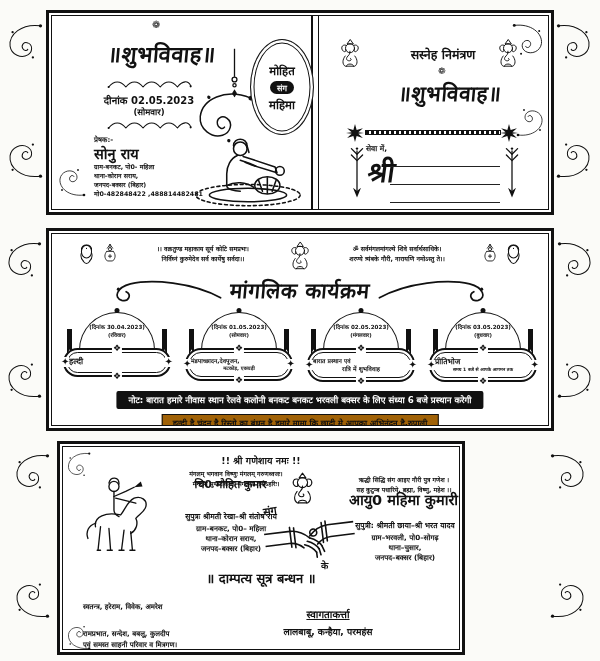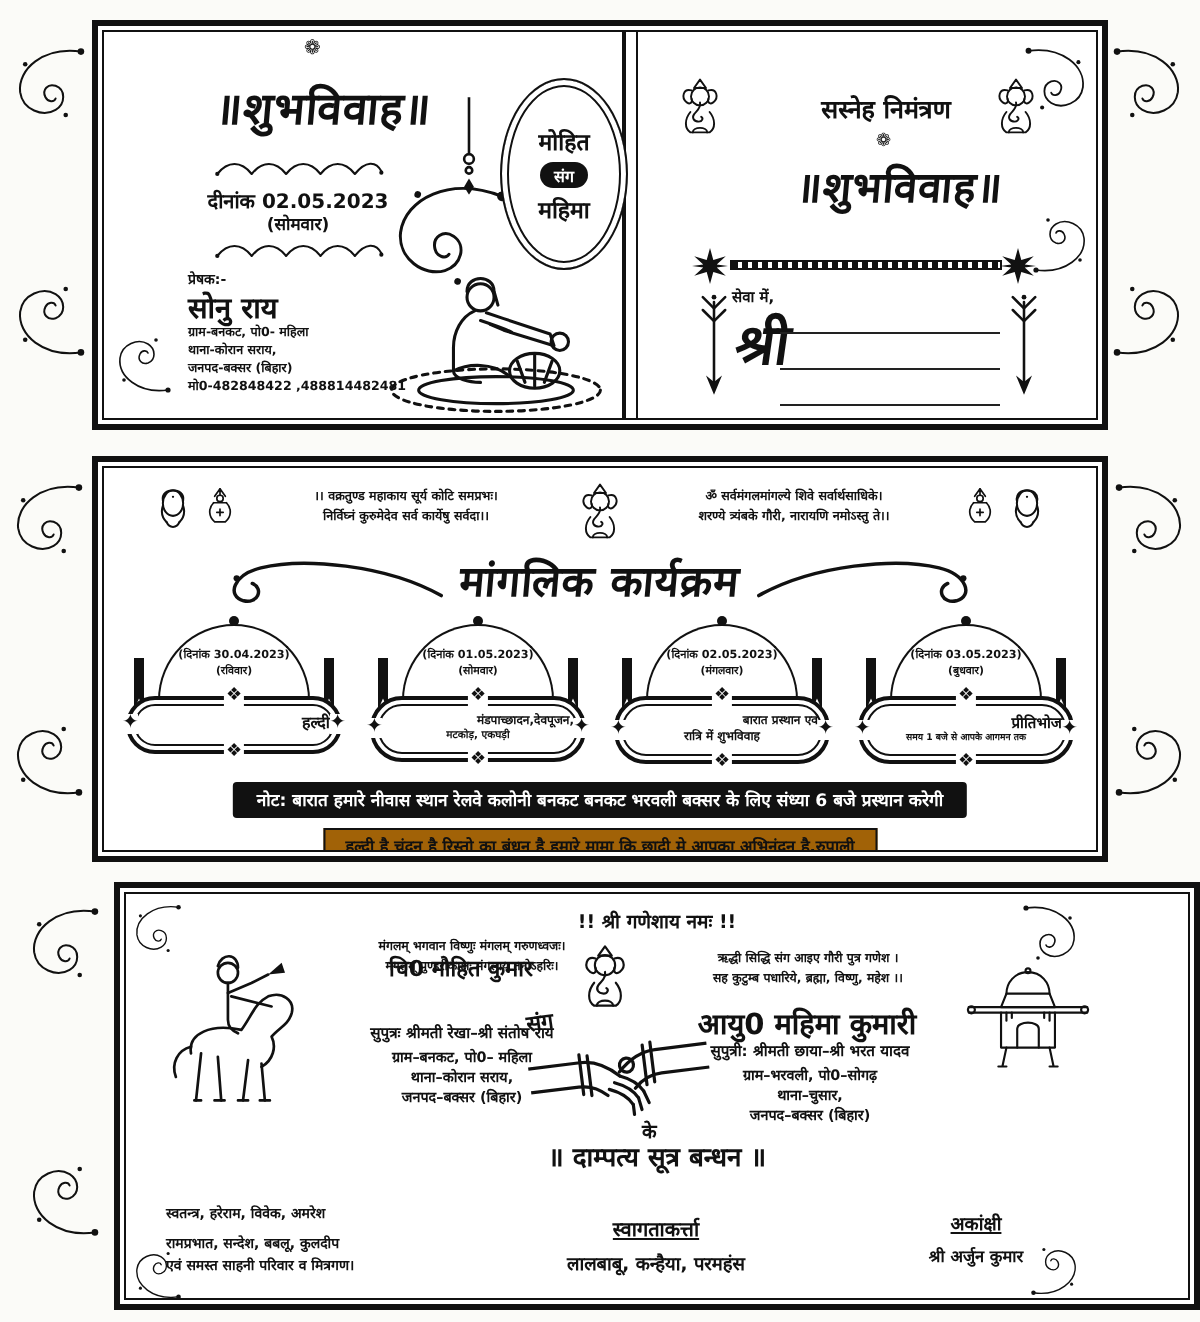--- a/index.html
+++ b/index.html
@@ -28,21 +28,21 @@
   .ribbon.l{left:-13px;} .ribbon.r{right:-13px;}
   .evdate{font-size:5.6px;font-weight:bold;text-align:center;}
   .evday{font-size:5.4px;font-weight:bold;text-align:center;}
   .evbox{width:108px;margin:-6px auto 0;background:#fff;border:2px solid #111;border-radius:16px;
         outline:1px solid #111;outline-offset:-5px;position:relative;padding:7px 4px;min-height:20px;box-sizing:border-box;}
   .fleur{position:absolute;line-height:1;}
   .fleur.t{top:-6px;left:50%;transform:translateX(-50%);font-size:9px;background:#fff;padding:0 1px;}
   .fleur.bm{bottom:-6px;left:50%;transform:translateX(-50%);font-size:9px;background:#fff;padding:0 1px;}
   .fleur.lf{left:-4px;top:50%;transform:translateY(-50%);font-size:10px;background:#fff;}
   .fleur.rf{right:-4px;top:50%;transform:translateY(-50%);font-size:10px;background:#fff;}
-  .evname{font-size:7px;font-weight:bold;text-align:right;line-height:1.35;}
+  .evname{font-size:7px;font-weight:bold;text-align:left;line-height:1.35;}
   .evdetail{font-size:5.2px;font-weight:bold;text-align:center;line-height:1.3;}
   .notebar{background:#111;color:#fff;font-size:8.6px;font-weight:bold;white-space:nowrap;
         padding:3px 12px;border-radius:2px;}
   .quotebox{border:1.5px solid #111;font-size:8.2px;font-weight:bold;white-space:nowrap;
         padding:2px 10px;background:#a16207;}
   .ul{text-decoration:underline;}
   .bar-stripes{height:5px;background:repeating-linear-gradient(90deg,#111 0 3px,#fff 3px 5px);border:1px solid #111;}
 </style>
 </head>
 <body>
@@ -365,21 +365,21 @@
             <div class="evdetail" style="font-size:4.6px">समय 1 बजे से आपके आगमन तक</div>
           </div>
         </div>
       </div>
 
       <div class="abs notebar" style="left:50%;transform:translateX(-50%);top:157px">नोट: बारात हमारे नीवास स्थान रेलवे कलोनी बनकट बनकट भरवली बक्सर के लिए संध्या 6 बजे प्रस्थान करेगी</div>
       <div class="abs quotebox" style="left:50%;transform:translateX(-50%);top:180px">हल्दी है चंदन है रिस्तो का बंधन है हमारे मामा कि छादी मे आपका अभिनंदन है,रुपाली</div>
     </div>
   </div>
 
-  <div class="panel" id="p3" style="left:57px;top:441px;width:543px;height:214px">
+  <div class="panel" id="p3" style="left:57px;top:441px;width:408px;height:214px">
     <div class="inner">
       <div class="abs ctr b" style="left:0;right:0;top:7px;font-size:9.5px">!! श्री गणेशाय नमः !!</div>
 
       <svg class="ic thin abs" style="left:12px;top:26px;width:88px;height:94px" viewBox="0 0 100 112">
           <use href="#sym-horse"></use>
         </svg>
 
       <div class="abs shloka" style="left:88px;top:22px;width:170px;font-size:6.2px">
         <div>मंगलम् भगवान विष्णुः मंगलम् गरुणध्वजः।</div>
         <div>मंगलम् पुण्डरीकाक्षः मंगलाय तनोऽहरिः।</div>
@@ -396,35 +396,35 @@
       <div class="abs b" style="left:200px;top:56px;font-size:11px;transform:rotate(-8deg)">संग</div>
       <svg class="ic thin abs" style="left:186px;top:66px;width:122px;height:52px;transform:rotate(-7deg)" viewBox="0 0 90 52">
           <use href="#sym-hands"></use>
         </svg>
       <div class="abs b" style="left:258px;top:112px;font-size:9.5px">के</div>
 
       <div class="abs shloka" style="left:262px;top:28px;width:158px;font-size:6.2px">
         <div>ऋद्धी सिद्धि संग आइए गौरी पुत्र गणेश ।</div>
         <div>सह कुटुम्ब पधारिये, ब्रह्मा, विष्णु, महेश ।।</div>
       </div>
-      <div class="abs ctr b" style="left:258px;top:54px;width:165px;font-size:14.5px;white-space:nowrap">आयु0 महिमा कुमारी</div>
+      <div class="abs ctr b" style="left:258px;top:42px;width:165px;font-size:14.5px;white-space:nowrap">आयु0 महिमा कुमारी</div>
       <div class="abs ctr b" style="left:262px;top:73px;width:160px;font-size:7.6px">सुपुत्री: श्रीमती छाया–श्री भरत यादव</div>
       <div class="abs ctr b" style="left:262px;top:85px;width:160px;font-size:7.2px">ग्राम–भरवली, पो0–सोगढ़</div>
       <div class="abs ctr b" style="left:262px;top:95px;width:160px;font-size:7.2px">थाना–चुसार,</div>
       <div class="abs ctr b" style="left:262px;top:105px;width:160px;font-size:7.2px">जनपद–बक्सर (बिहार)</div>
 
       <svg class="ic thin abs" style="left:420px;top:26px;width:62px;height:76px" viewBox="0 0 92 82">
           <use href="#sym-palki"></use>
         </svg>
 
       <div class="abs ctr b" style="left:0;right:0;top:122px;font-size:13px">॥ दाम्पत्य सूत्र बन्धन ॥</div>
 
       <div class="abs" style="left:20px;top:152px;width:160px">
         <div class="b" style="font-size:7px;margin-top:3px">स्वतन्त्र, हरेराम, विवेक, अमरेश</div>
-        <div class="b" style="font-size:7px;margin-top:6px">रामप्रभात, सन्देश, बबलू, कुलदीप</div>
+        <div class="b" style="font-size:7px;margin-top:18px">रामप्रभात, सन्देश, बबलू, कुलदीप</div>
         <div class="b" style="font-size:7px;margin-top:2px">एवं समस्त साहनी परिवार व मित्रगण।</div>
       </div>
       <div class="abs ctr" style="left:180px;top:160px;width:170px">
         <div class="b ul" style="font-size:10px">स्वागताकर्त्ता</div>
         <div class="b" style="font-size:9.2px;margin-top:4px">लालबाबू, कन्हैया, परमहंस</div>
       </div>
       <div class="abs ctr" style="left:370px;top:158px;width:110px">
         <div class="b ul" style="font-size:9.2px">अकांक्षी</div>
         <div class="b" style="font-size:8.2px;margin-top:4px">श्री अर्जुन कुमार</div>
       </div>

